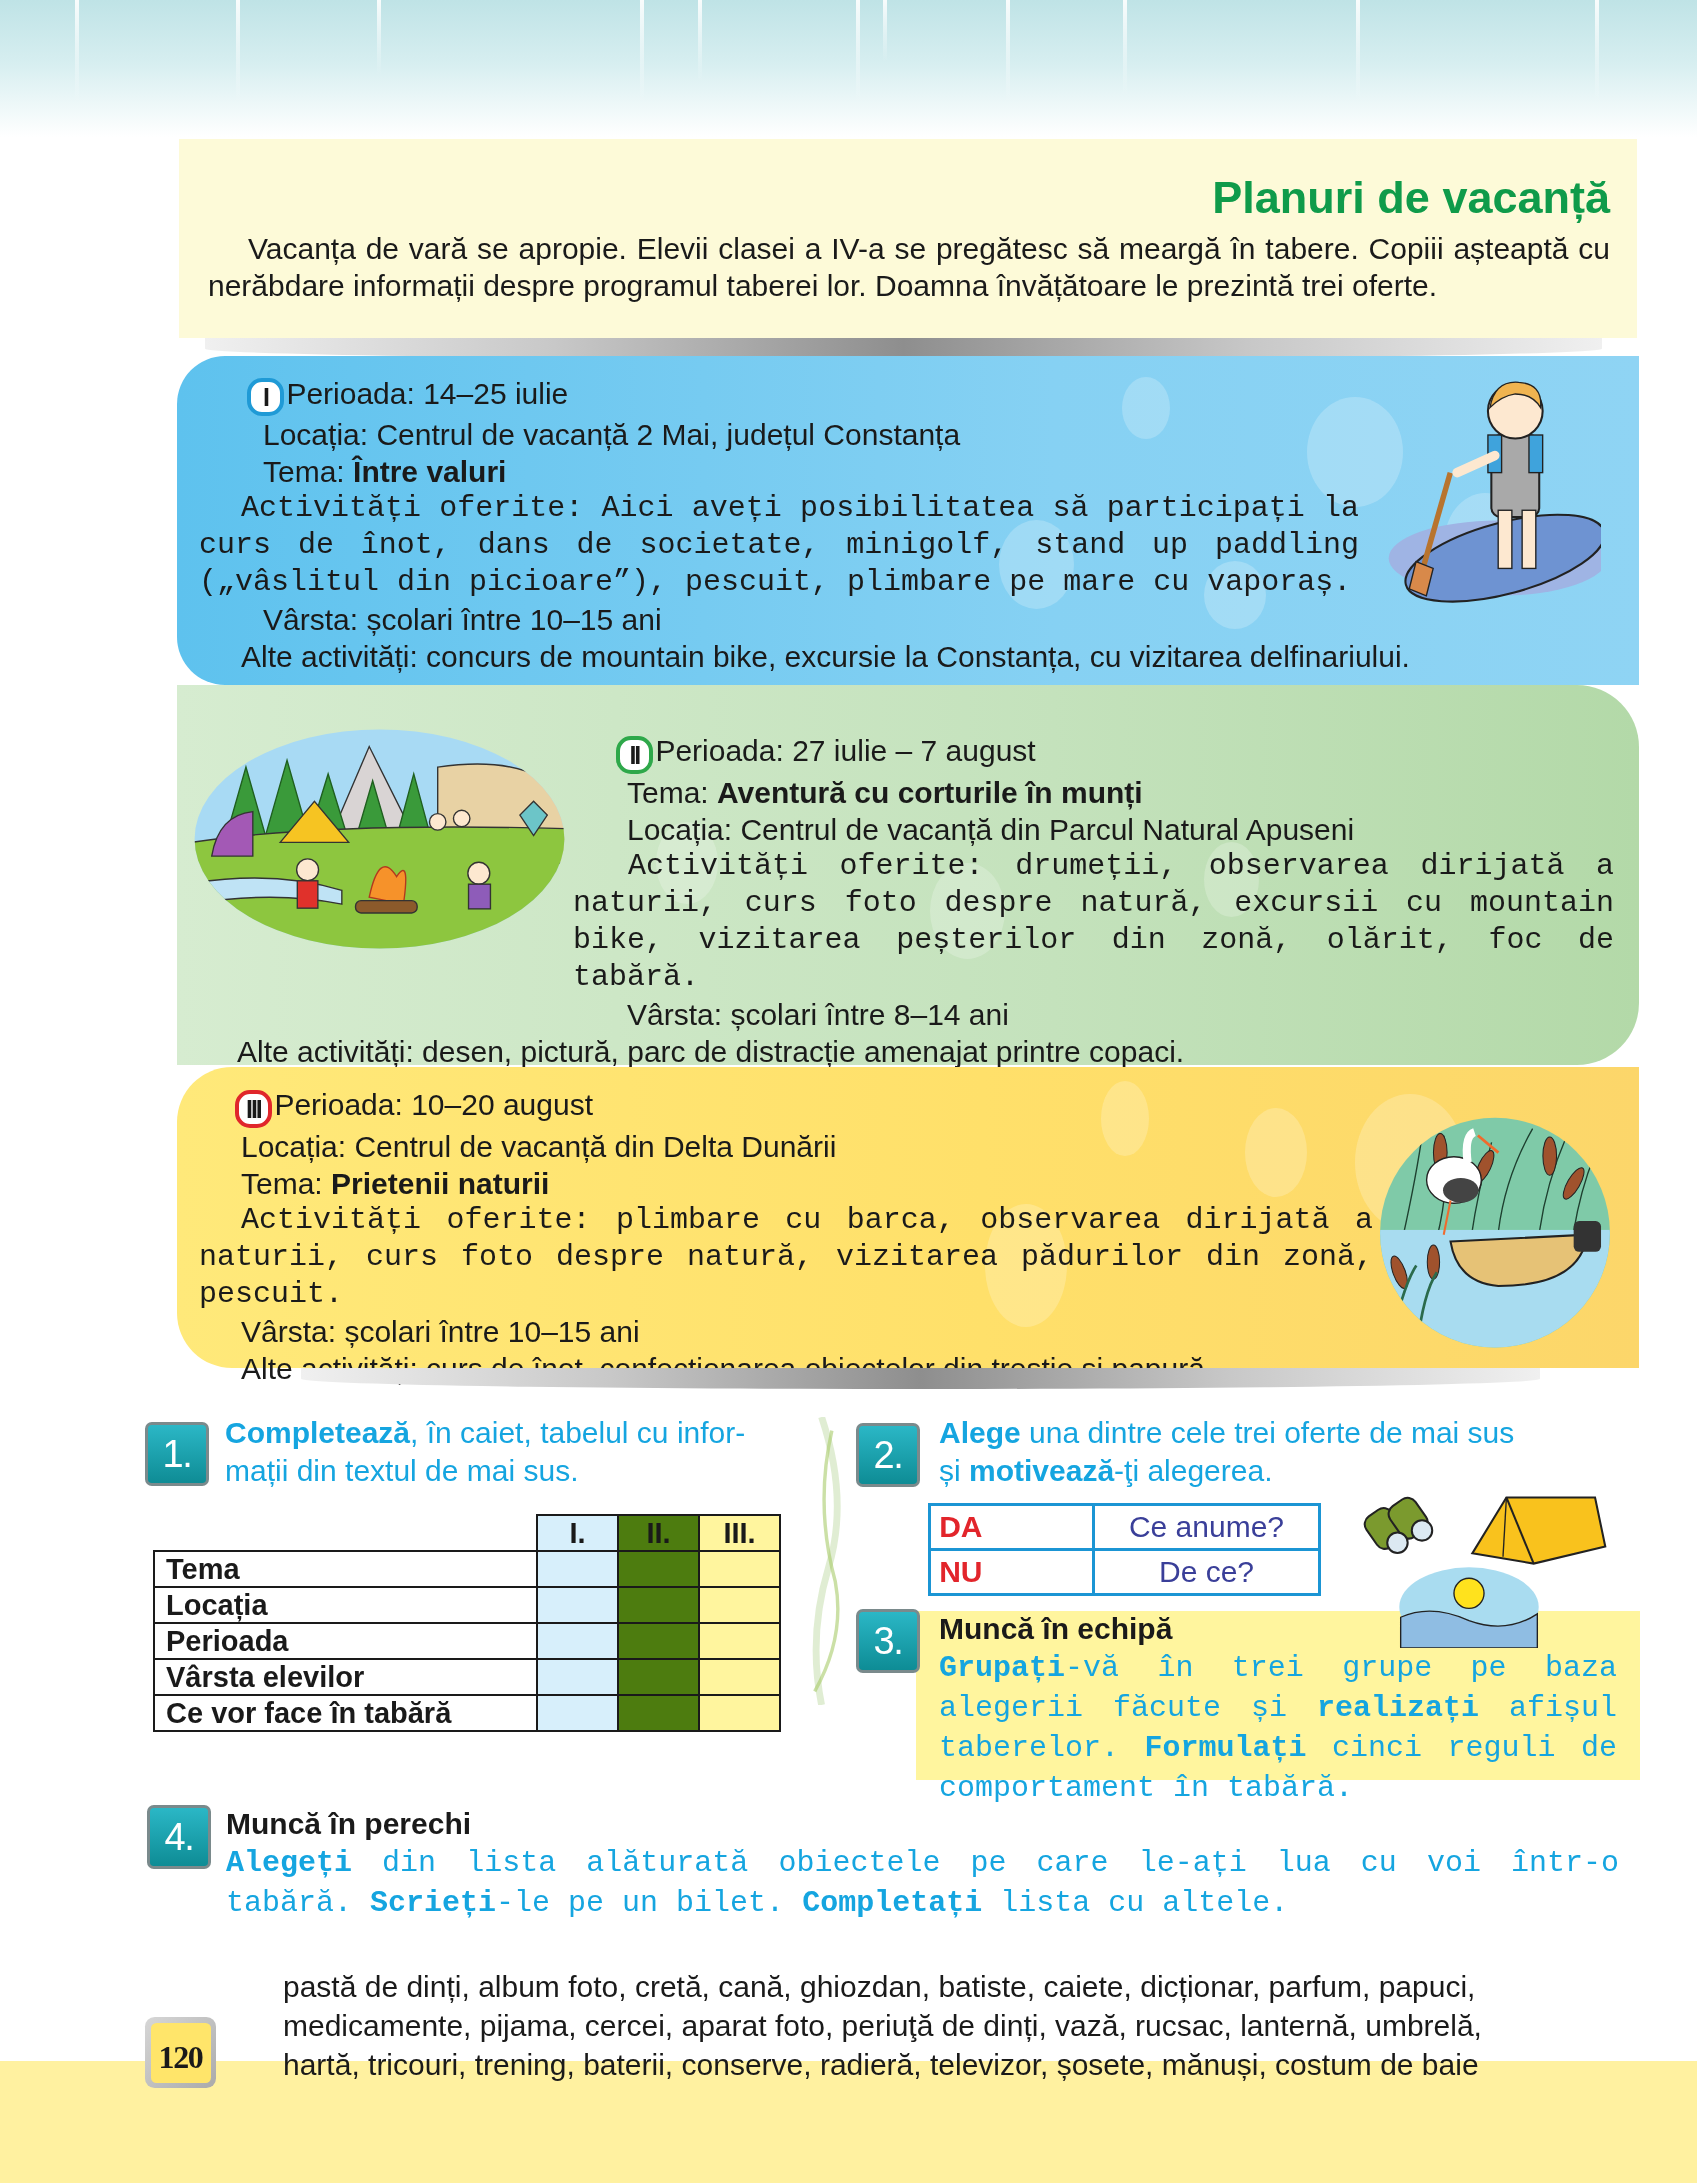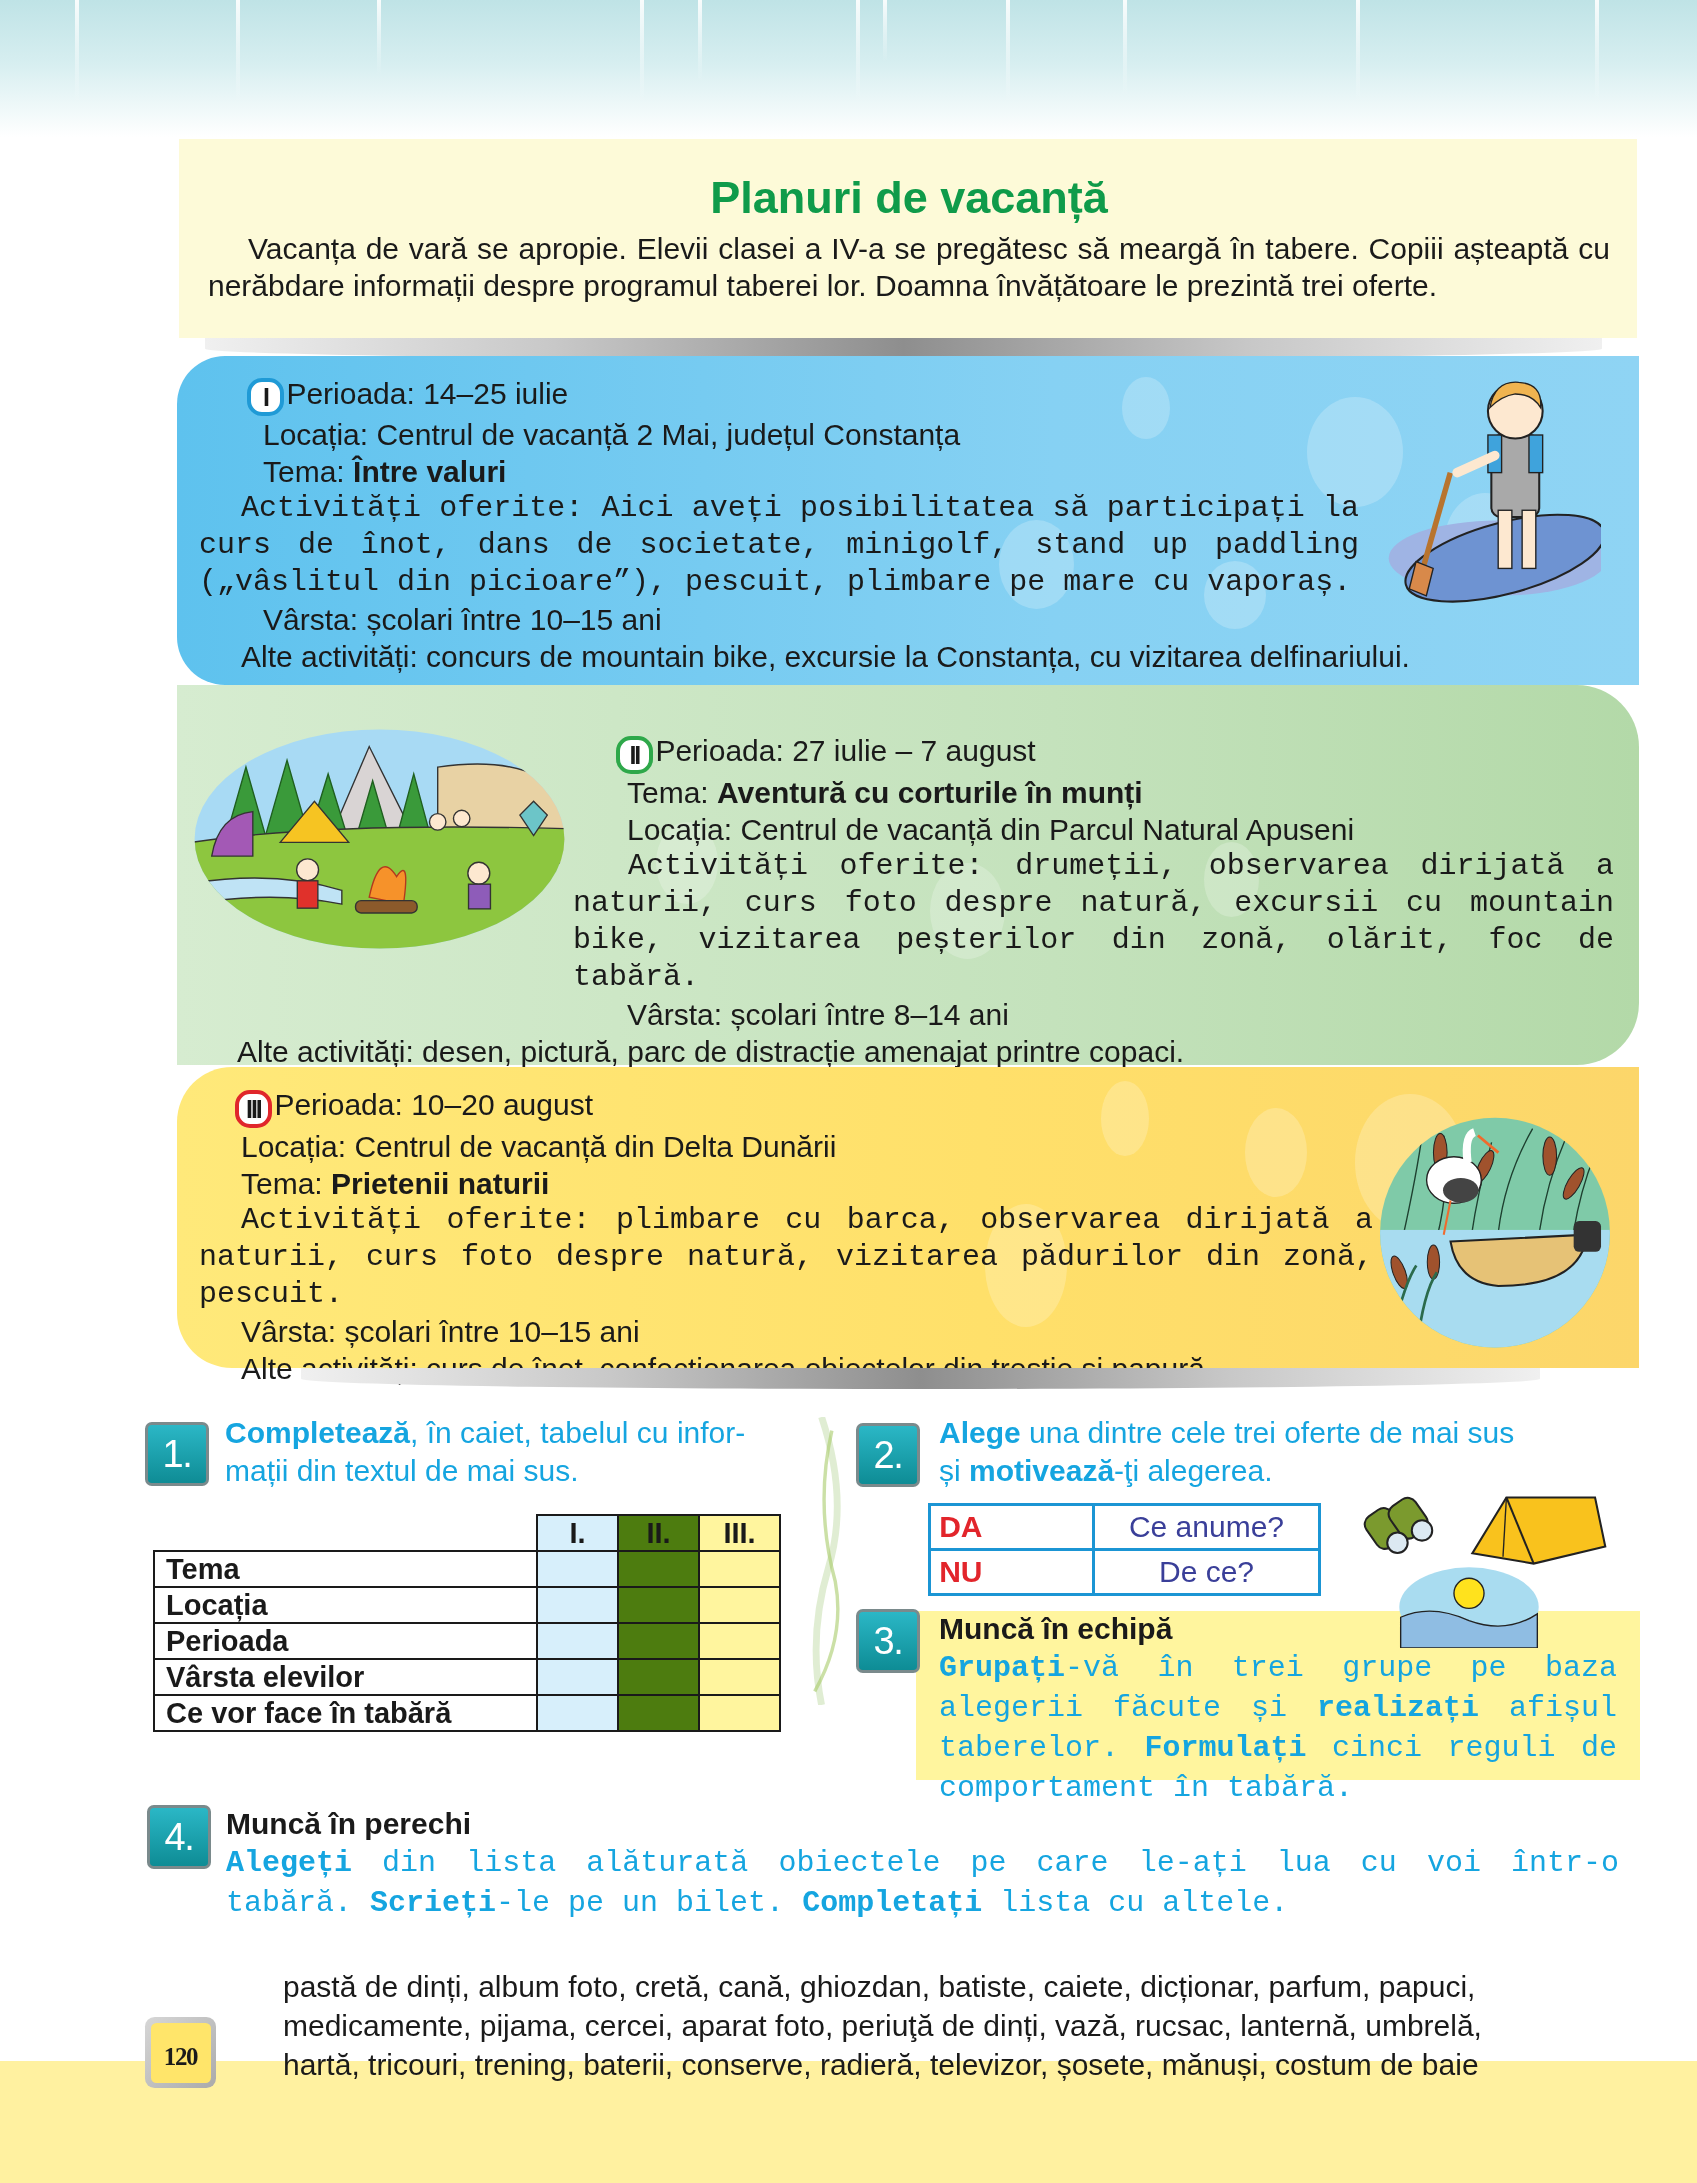--- a/index.html
+++ b/index.html
@@ -20,21 +20,21 @@
     background: #fff1a0;
   }
   .abs { position: absolute; }
 
   
   .intro {
     position: absolute; left: 179px; top: 139px; width: 1458px; height: 199px;
     background: #fdfad8; box-sizing: border-box; padding: 13.7px 27px 0 29px;
   }
   .page-title {
-    text-align: center; font-size: 45px; font-weight: bold; color: #0f9b4a;
+    text-align: right; font-size: 45px; font-weight: bold; color: #0f9b4a;
     margin: 19px 0 6.8px 0; line-height: 52px;
   }
   .intro-text { font-size: 30px; line-height: 37px; text-align: justify; text-indent: 40px; margin: 0; }
 
   .divider {
     position: absolute; height: 20.5px; border-radius: 0 0 50% 50%;
     background: linear-gradient(90deg, #f0f0f0 0%, #c8c8c8 25%, #8e8e8e 50%, #c8c8c8 75%, #f0f0f0 100%);
   }
 
   
@@ -98,21 +98,21 @@
   .navy { color: #3a3f99; width: 226px; text-align: center; }
 
   .ex3-box { position: absolute; left: 916px; top: 1611px; width: 724px; height: 169px; background: #fff59e; }
 
   .page-num {
     position: absolute; left: 145px; top: 2017px; width: 71px; height: 71px; border-radius: 9.6px;
     background: linear-gradient(135deg, #d7d7d7, #aaaaaa); box-sizing: border-box; padding: 5.5px;
   }
   .page-num span {
     display: block; width: 60px; height: 60px; border-radius: 5.5px; background: #ffe56a;
-    font-family: "Liberation Serif", serif; font-weight: bold; font-size: 25px; text-align: center; line-height: 68px;
+    font-family: "Liberation Serif", serif; font-weight: bold; font-size: 32px; text-align: center; line-height: 68px;
     letter-spacing: -1.4px;
   }
 </style>
 </head>
 <body>
 
 <div class="top-glow">
   <div class="ray" style="left:75px"></div>
     <div class="ray" style="left:236px"></div>
   <div class="ray" style="left:377px;height:75px"></div>

